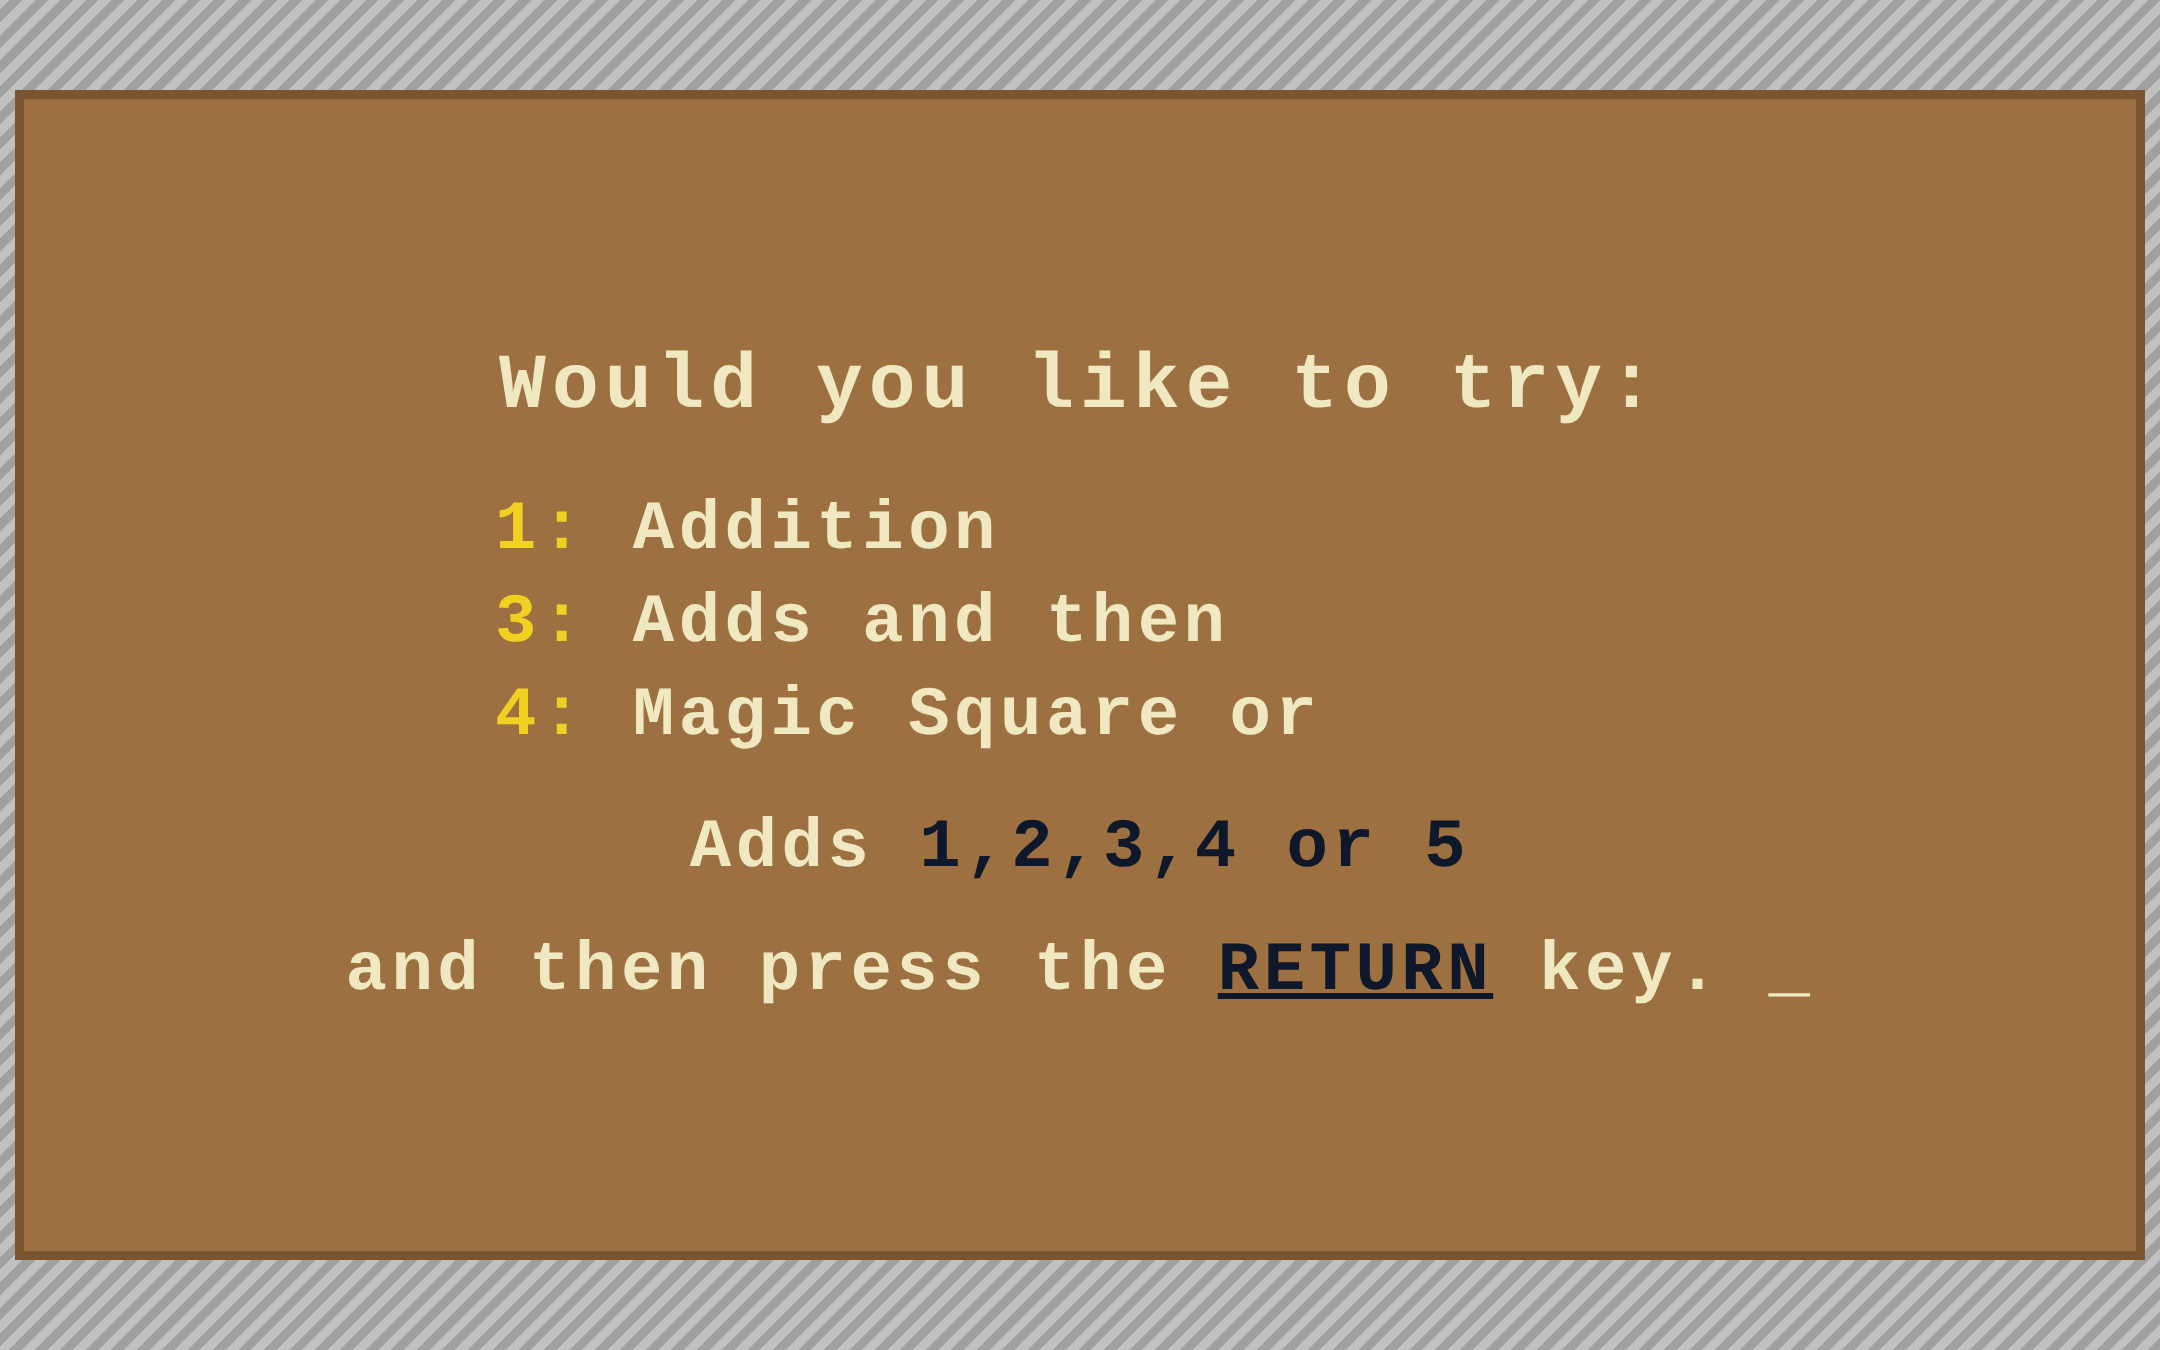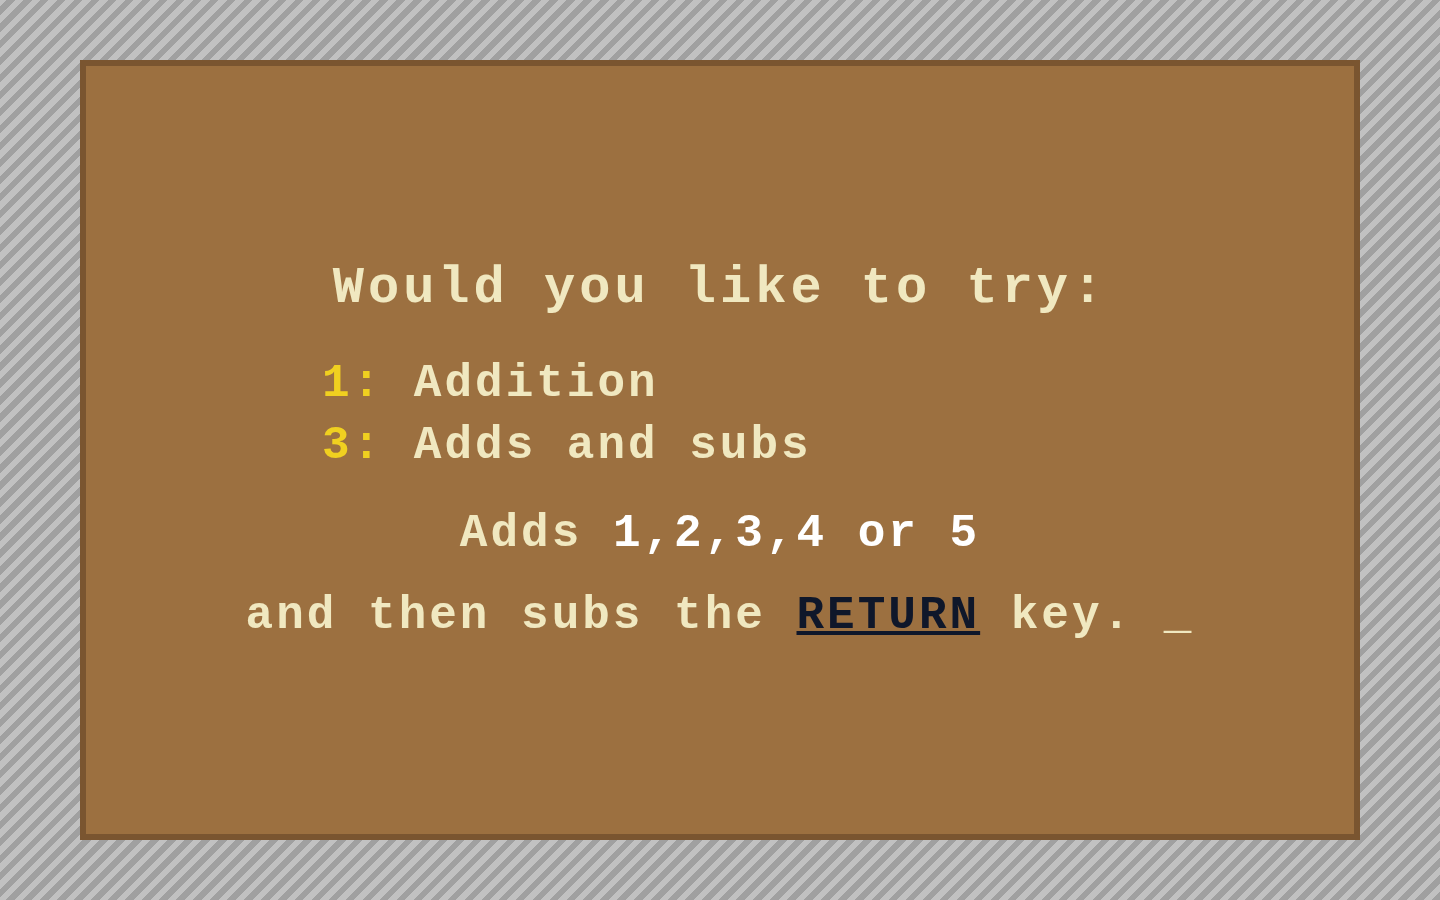--- a/index.html
+++ b/index.html
@@ -20,29 +20,29 @@
         rgba(255,255,255,0.35) 6px,
         rgba(255,255,255,0.35) 12px
       );
       display: flex;
       align-items: center;
       justify-content: center;
       font-family: 'Courier New', Courier, monospace;
     }
 
     .main-panel {
-      width: 1280px;
+      width: 1420px;
       height: 780px;
       background-color: #9c7040;
       border: 6px solid #7a5530;
       display: flex;
       flex-direction: column;
       align-items: center;
       justify-content: center;
-      padding: 40px 36px;
+      padding: 40px 114px;
     }
 
     .title-line {
       color: #f0e8c0;
       font-size: 52px;
       font-weight: bold;
       letter-spacing: 4px;
       margin-bottom: 40px;
       text-align: center;
       font-family: 'Courier New', Courier, monospace;
@@ -76,21 +76,21 @@
       color: #f0e8c0;
       font-size: 46px;
       font-weight: bold;
       letter-spacing: 3px;
       margin-top: 20px;
       margin-bottom: 30px;
       font-family: 'Courier New', Courier, monospace;
     }
 
     .type-line .highlight {
-      color: #ffffff;
+      color: #0f172a;
     }
 
     .bottom-line {
       color: #f0e8c0;
       font-size: 46px;
       font-weight: bold;
       letter-spacing: 3px;
       font-family: 'Courier New', Courier, monospace;
     }
 
@@ -111,25 +111,28 @@
 
   <div class="title-line">
     <span>Would you like to try:</span>
   </div>
 
   <div class="menu-container">
     <div class="menu-item">
       <span class="number">1: </span><span class="label">Addition</span>
     </div>
     <div class="menu-item">
-      <span class="number">3: </span><span class="label">Adds and subs</span>
+      <span class="number">3: </span><span class="label">Adds and then</span>
+    </div>
+    <div class="menu-item">
+      <span class="number">4: </span><span class="label">Magic Square or</span>
     </div>
   </div>
 
   <div class="type-line">
     <span>Adds </span><span class="highlight">1,2,3,4 or 5</span>
   </div>
 
   <div class="bottom-line">
-    <span>and then subs the </span><span class="highlight">RETURN</span><span class="cursor"> key. _</span>
+    <span>and then press the </span><span class="highlight">RETURN</span><span class="cursor"> key. _</span>
   </div>
 
 </div>
 
 </body></html>

